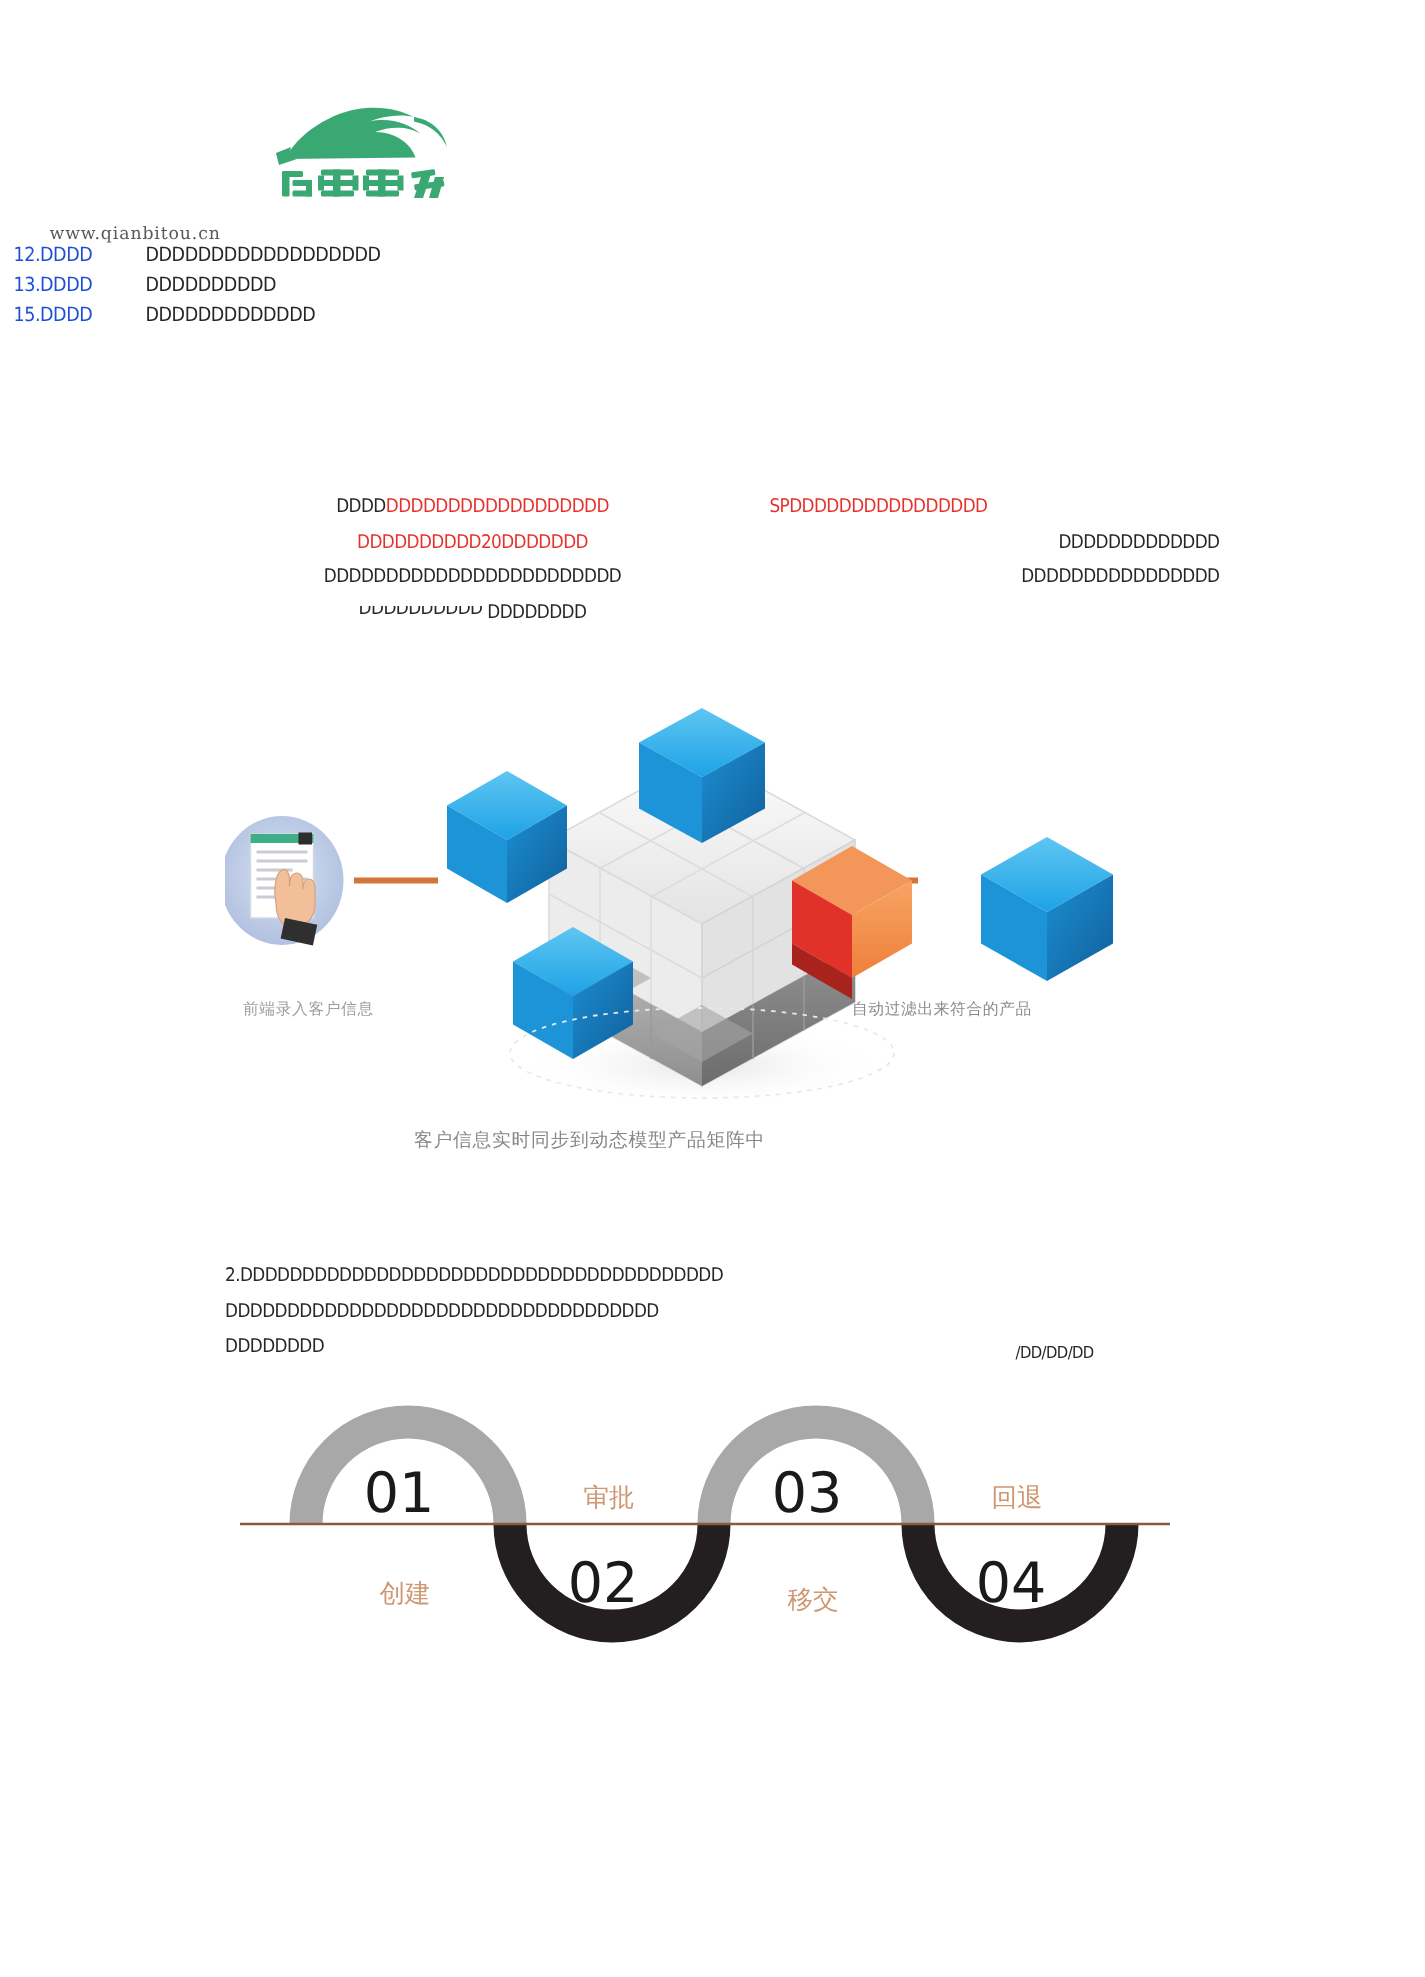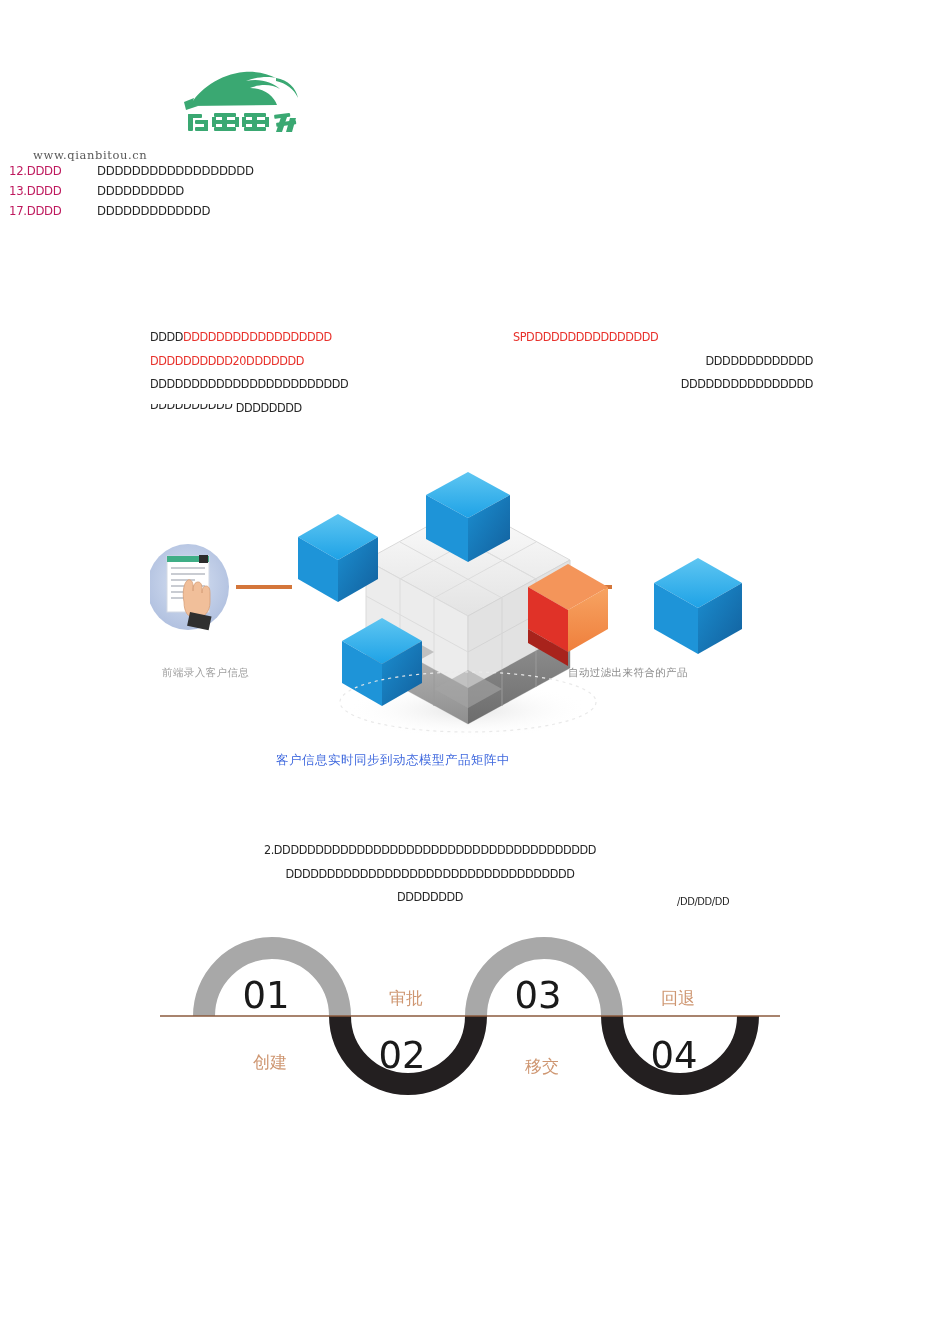--- a/index.html
+++ b/index.html
@@ -55,35 +55,36 @@
     align-items: baseline;
     height: 20px;
     white-space: nowrap;
   }
   .list-row .num {
     width: 88px;
     flex: 0 0 88px;
     font-size: 13px;
     font-family: "DejaVu Sans Condensed", "DejaVu Sans", sans-serif;
     letter-spacing: -0.3px;
-    color: #be185d;
+    color: #1d4ed8;
   }
   .list-row .val {
     font-size: 13px;
     font-family: "DejaVu Sans Condensed", "DejaVu Sans", sans-serif;
     letter-spacing: -0.3px;
     color: #262626;
   }
 
   
   .para-left {
     position: absolute;
     left: 150px;
     top: 325px;
     width: 330px;
+    text-align: center;
   }
   .para-right {
     position: absolute;
     left: 513px;
     top: 325px;
     width: 300px;
     text-align: right;
   }
   .para-line {
     font-size: 12.5px;
@@ -138,34 +139,34 @@
     opacity: 0.8;
     white-space: nowrap;
     letter-spacing: 0.4px;
   }
   .cube-caption-bottom {
     position: absolute;
     left: 276px;
     top: 752px;
     font-size: 12.5px;
     font-family: "DejaVu Sans", sans-serif;
-    color: #1d4ed8;
+    color: #737373;
     opacity: 0.85;
     white-space: nowrap;
     letter-spacing: 0.5px;
   }
 
   
   .para-lower {
     position: absolute;
     left: 150px;
     top: 838px;
     width: 560px;
   }
-  .para-lower .para-line { line-height: 23.5px; text-align: center; }
+  .para-lower .para-line { line-height: 23.5px; }
 
   .date-right {
     position: absolute;
     left: 677px;
     top: 895px;
     font-size: 11px;
     letter-spacing: -0.4px;
     font-family: "DejaVu Sans Condensed", "DejaVu Sans", sans-serif;
     color: #262626;
     white-space: nowrap;
@@ -227,21 +228,21 @@
   <div class="list-block">
     <div class="list-row">
       <span class="num">12.DDDD</span>
       <span class="val">DDDDDDDDDDDDDDDDDD</span>
     </div>
     <div class="list-row">
       <span class="num">13.DDDD</span>
       <span class="val">DDDDDDDDDD</span>
     </div>
     <div class="list-row">
-      <span class="num">17.DDDD</span>
+      <span class="num">15.DDDD</span>
       <span class="val">DDDDDDDDDDDDD</span>
     </div>
   </div>
 
   <div class="para-left">
     <div class="para-line"><span class="blk">DDDD</span><span class="red">DDDDDDDDDDDDDDDDDD</span></div>
     <div class="para-line red">DDDDDDDDDD20DDDDDDD</div>
     <div class="para-line">DDDDDDDDDDDDDDDDDDDDDDDD</div>
     <div class="para-line clip"><span class="cut">DDDDDDDDDD</span><span> DDDDDDDD</span></div>
   </div>

